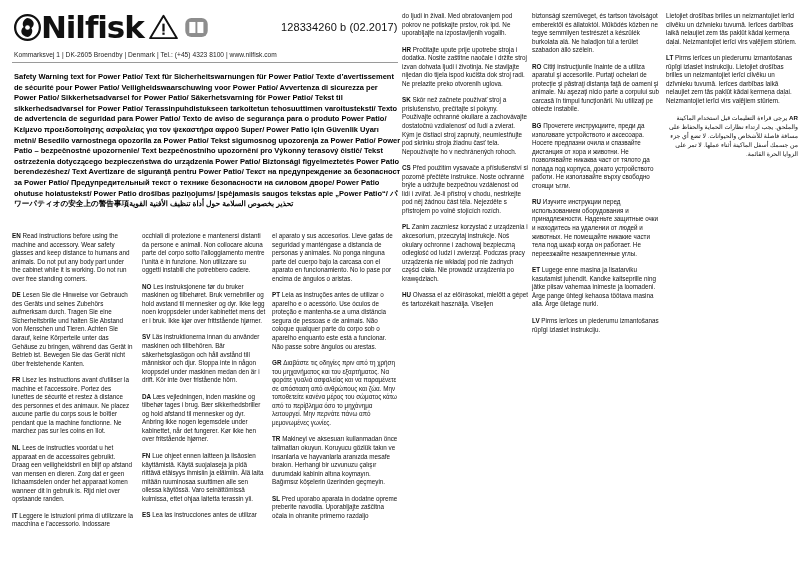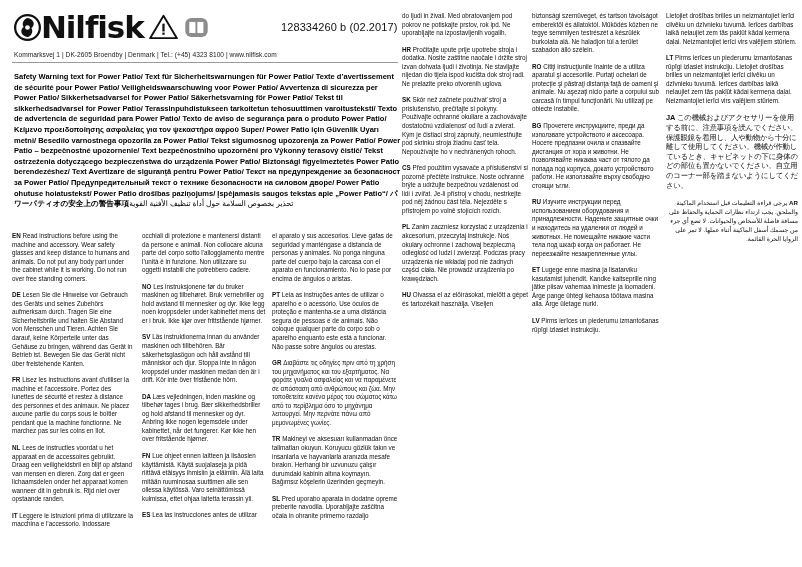--- a/index.html
+++ b/index.html
@@ -91,21 +91,21 @@
     position: absolute;
     left: 14px;
     top: 72px;
     width: 388px;
     font-size: 7.5px;
     line-height: 10.6px;
     font-weight: bold;
     text-align: left;
     color: #000;
   }
-  .titleblock .normal { font-weight: normal; }
+  .titleblock .normal { font-weight: bold; }
 
   
   .cols {
     position: absolute;
     left: 12px;
     top: 0px;
     width: 780px;
     height: 567px;
   }
   .col {
@@ -231,18 +231,17 @@
       <p><b>RO</b> <span>Citiţi instrucţiunile înainte de a utiliza aparatul şi accesoriile. Purtaţi ochelari de protecţie şi păstraţi distanţa faţă de oameni şi animale. Nu aşezaţi nicio parte a corpului sub carcasă în timpul funcţionării. Nu utilizaţi pe obiecte instabile.</span></p>
       <p><b>BG</b> <span>Прочетете инструкциите, преди да използвате устройството и аксесоара. Носете предпазни очила и спазвайте дистанция от хора и животни. Не позволявайте никаква част от тялото да попада под корпуса, докато устройството работи. Не използвайте върху свободно стоящи ъгли.</span></p>
       <p><b>RU</b> <span>Изучите инструкции перед использованием оборудования и принадлежности. Наденьте защитные очки и находитесь на удалении от людей и животных. Не помещайте никакие части тела под шкаф когда он работает. Не переезжайте незакрепленные углы.</span></p>
       <p><b>ET</b> <span>Lugege enne masina ja lisatarviku kasutamist juhendit. Kandke kaitseprille ning jätke piisav vahemaa inimeste ja loomadeni. Ärge pange ühtegi kehaosa töötava masina alla. Ärge ületage nurki.</span></p>
       <p><b>LV</b> <span>Pirms ierīces un piederumu izmantošanas rūpīgi izlasiet instrukciju.</span></p>
     </div>
 
     <div class="col col-6">
       <p><span>Lietojiet drošības brilles un neizmantojiet ierīci cilvēku un dzīvnieku tuvumā. Ierīces darbības laikā nelaujiet zem tās pakļūt kādai ķermeņa daļai. Neizmantojiet ierīci virs vaļējiem stūriem.</span></p>
       <p><b>LT</b> <span>Pirms ierīces un piederumu izmantošanas rūpīgi izlasiet instrukciju. Lietojiet drošības brilles un neizmantojiet ierīci cilvēku un dzīvnieku tuvumā. Ierīces darbības laikā nelaujiet zem tās pakļūt kādai ķermeņa daļai. Neizmantojiet ierīci virs vaļējiem stūriem.</span></p>
-      <p class="jp"><b>JA</b> <span>この機械およびアクセサリーを使用する前に、注意事項を読んでください。保護眼鏡を着用し、人や動物から十分に離して使用してください。機械が作動しているとき、キャビネットの下に身体のどの部位も置かないでください。自立用のコーナー部を踏まないようにしてください。</span></p>
       <p class="rtl"><b>AR</b> <span>يرجى قراءة التعليمات قبل استخدام الماكينة والملحق. يجب ارتداء نظارات الحماية والحفاظ على مسافة فاصلة للأشخاص والحيوانات. لا تضع أي جزء من جسمك أسفل الماكينة أثناء عملها. لا تمر على الزوايا الحرة القائمة.</span></p>
     </div>
 
   </div>
 </div>
 
 </body></html>

